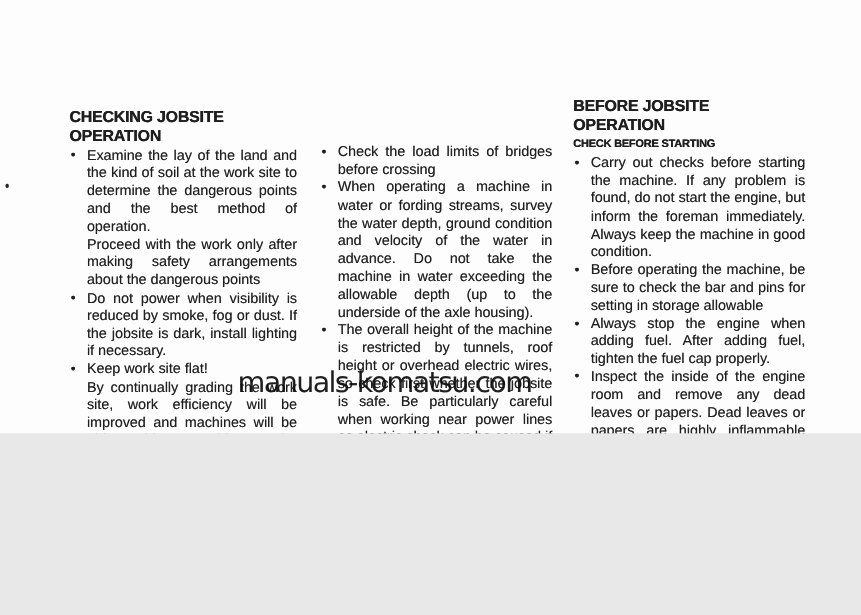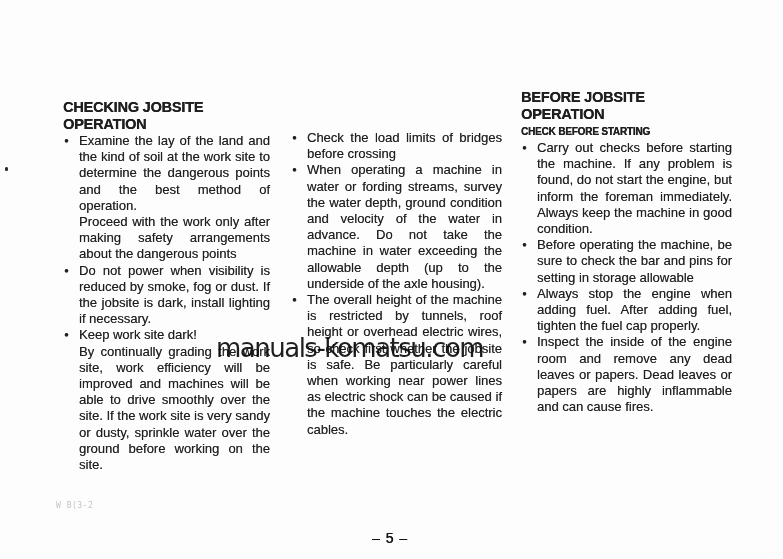--- a/index.html
+++ b/index.html
@@ -1,17 +1,17 @@
 <!DOCTYPE html>
 <html><head>
 <meta charset="utf-8">
 <style>
   html, body { margin:0; padding:0; background:#e8e8e8; }
   .page {
-    position:relative; width:783px; height:559px;
+    position:relative; width:783px; height:394px;
     background:#fdfdfd; overflow:hidden;
     font-family:"Liberation Sans", sans-serif;
     color:#1f1f1f;
     -webkit-font-smoothing:antialiased;
   }
   .column { position:absolute; }
   .column[data-column="0"] { left:63px;  top:99px;  width:207px; }
   .column[data-column="1"] { left:291px; top:130px; width:211px; }
   .column[data-column="2"] { left:521px; top:89px;  width:211px; }
 
@@ -65,21 +65,21 @@
 <div class="page">
 
   <div class="scan-speck"></div>
 
   <div class="column" data-column="0">
       <div class="heading">CHECKING JOBSITE</div>
       <div class="heading">OPERATION</div>
       <div class="bullet"><span class="bullet-dot">●</span><span>Examine the lay of the land and the kind of soil at the work site to determine the dangerous points and the best method of operation.</span></div>
       <div class="cont">Proceed with the work only after making safety arrangements about the dangerous points</div>
       <div class="bullet"><span class="bullet-dot">●</span><span>Do not power when visibility is reduced by smoke, fog or dust. If the jobsite is dark, install lighting if necessary.</span></div>
-      <div class="bullet"><span class="bullet-dot">●</span><span>Keep work site dark!</span></div>
+      <div class="bullet"><span class="bullet-dot">●</span><span>Keep work site flat!</span></div>
       <div class="cont">By continually grading the work site, work efficiency will be improved and machines will be able to drive smoothly over the site. If the work site is very sandy or dusty, sprinkle water over the ground before working on the site.</div>
     </div>
   <div class="column" data-column="1">
       <div class="bullet"><span class="bullet-dot">●</span><span>Check the load limits of bridges before crossing</span></div>
       <div class="bullet"><span class="bullet-dot">●</span><span>When operating a machine in water or fording streams, survey the water depth, ground condition and velocity of the water in advance. Do not take the machine in water exceeding the allowable depth (up to the underside of the axle housing).</span></div>
       <div class="bullet"><span class="bullet-dot">●</span><span>The overall height of the machine is restricted by tunnels, roof height or overhead electric wires, so check first whether the jobsite is safe. Be particularly careful when working near power lines as electric shock can be caused if the machine touches the electric cables.</span></div>
     </div>
   <div class="column" data-column="2">
       <div class="heading">BEFORE JOBSITE</div>
       <div class="heading">OPERATION</div>

